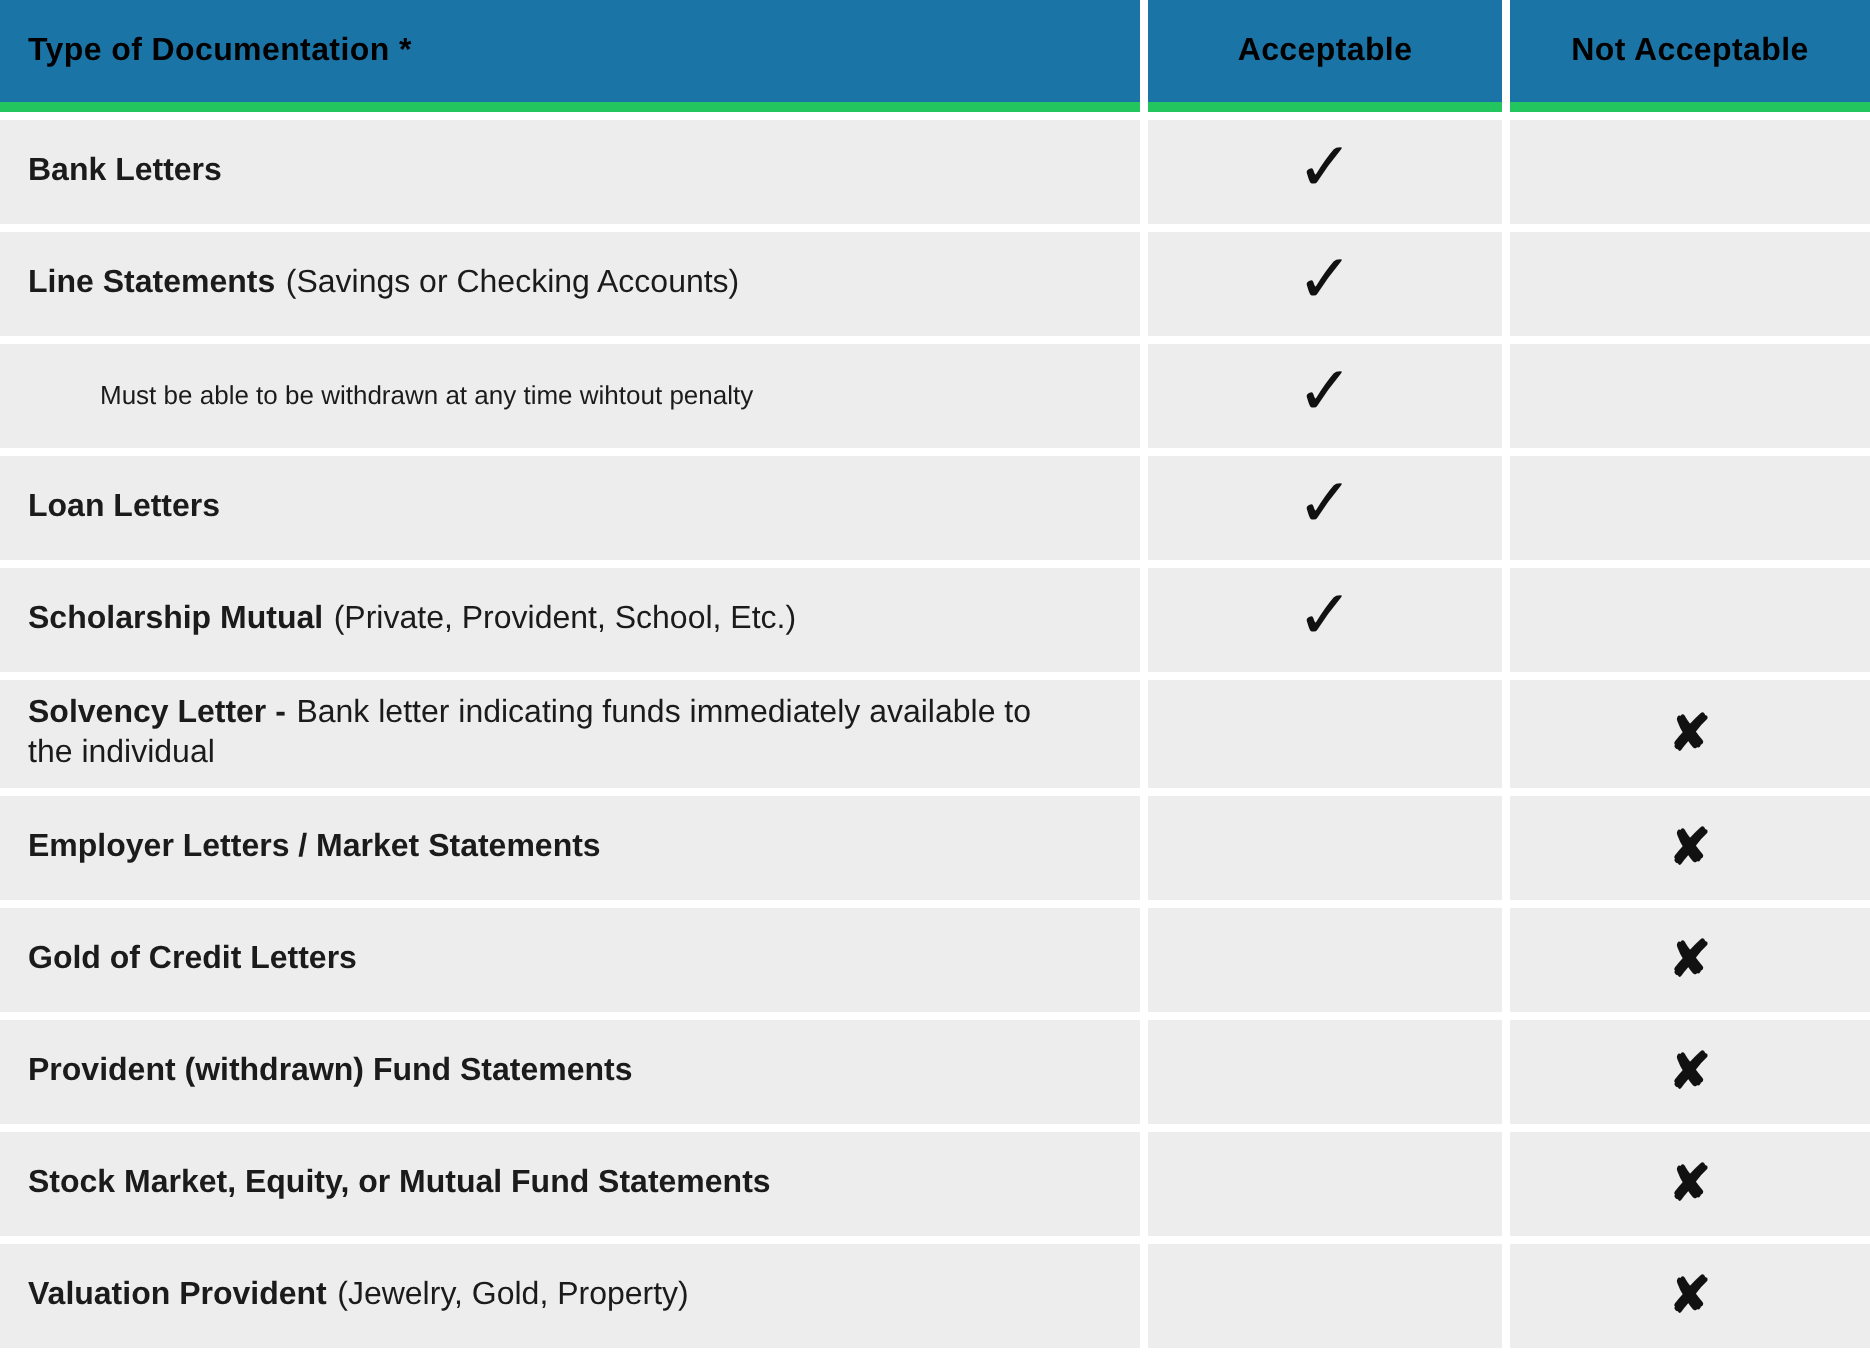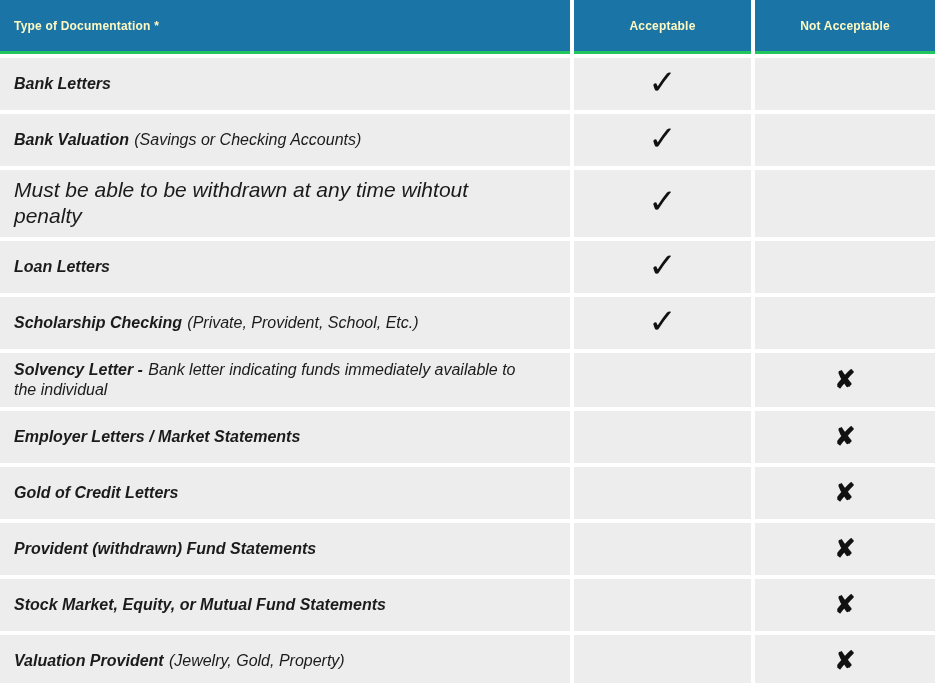--- a/index.html
+++ b/index.html
@@ -21,56 +21,56 @@
     gap: 4px;
     width: 935px;
     background: #ffffff;
   }
   .cell {
     display: flex;
     align-items: center;
   }
   .header-cell {
     background: #1b74a6;
-    border-bottom: 3px solid #22c55e;
-    color: #fef9c3;
+    border-bottom: 5px solid #22c55e;
+    color: #000000;
     font-weight: 700;
-    font-size: 12px;
+    font-size: 16px;
     height: 51px;
     justify-content: center;
     letter-spacing: 0.2px;
   }
   .header-cell.first {
     justify-content: flex-start;
     padding-left: 14px;
   }
   .body-cell {
     background: #ededed;
     color: #1b1b1b;
   }
   .label-cell {
     padding: 7px 10px 7px 14px;
     font-size: 16px;
     line-height: 1.25;
   }
   .label-content {
     max-width: 505px;
-    font-style: italic;
   }
   .doc-title {
     font-weight: 700;
   }
   .doc-detail {
     font-weight: 400;
     margin-left: 0.33em;
   }
   .doc-detail:empty { margin-left: 0; }
   .doc-subtext {
     font-weight: 400;
-    font-size: 21px;
+    font-size: 13px;
+    margin-left: 36px;
   }
   .mark-cell {
     justify-content: center;
   }
   .check-mark {
     font-size: 34px;
     line-height: 1;
     color: #111111;
     transform: translateY(-2px);
   }
@@ -98,21 +98,21 @@
   </div>
   <div class="cell body-cell mark-cell">
     <span class="check-mark">✓</span>
   </div>
   <div class="cell body-cell mark-cell">
     
   </div>
 
   <div class="cell body-cell label-cell">
     <div class="label-content">
-      <span class="doc-title">Bank Valuation</span><span class="doc-detail">(Savings or Checking Accounts)</span>
+      <span class="doc-title">Line Statements</span><span class="doc-detail">(Savings or Checking Accounts)</span>
       
     </div>
   </div>
   <div class="cell body-cell mark-cell">
     <span class="check-mark">✓</span>
   </div>
   <div class="cell body-cell mark-cell">
     
   </div>
 
@@ -137,21 +137,21 @@
   </div>
   <div class="cell body-cell mark-cell">
     <span class="check-mark">✓</span>
   </div>
   <div class="cell body-cell mark-cell">
     
   </div>
 
   <div class="cell body-cell label-cell">
     <div class="label-content">
-      <span class="doc-title">Scholarship Checking</span><span class="doc-detail">(Private, Provident, School, Etc.)</span>
+      <span class="doc-title">Scholarship Mutual</span><span class="doc-detail">(Private, Provident, School, Etc.)</span>
       
     </div>
   </div>
   <div class="cell body-cell mark-cell">
     <span class="check-mark">✓</span>
   </div>
   <div class="cell body-cell mark-cell">
     
   </div>
 

